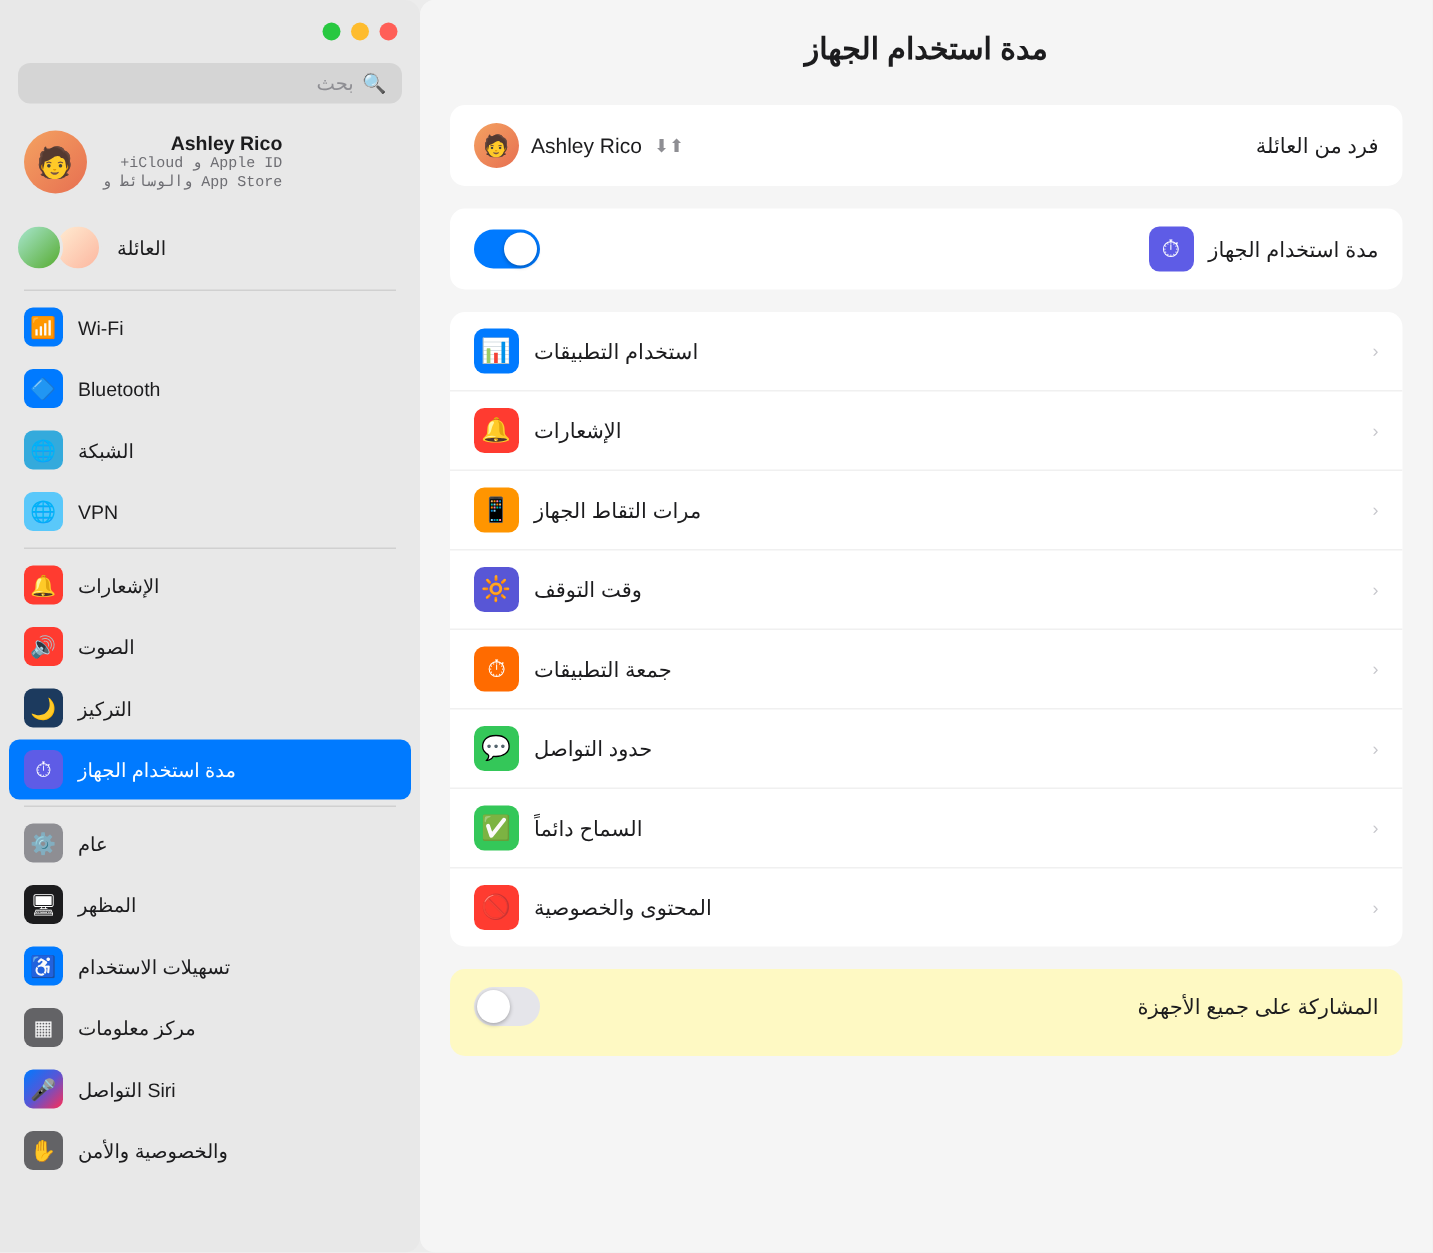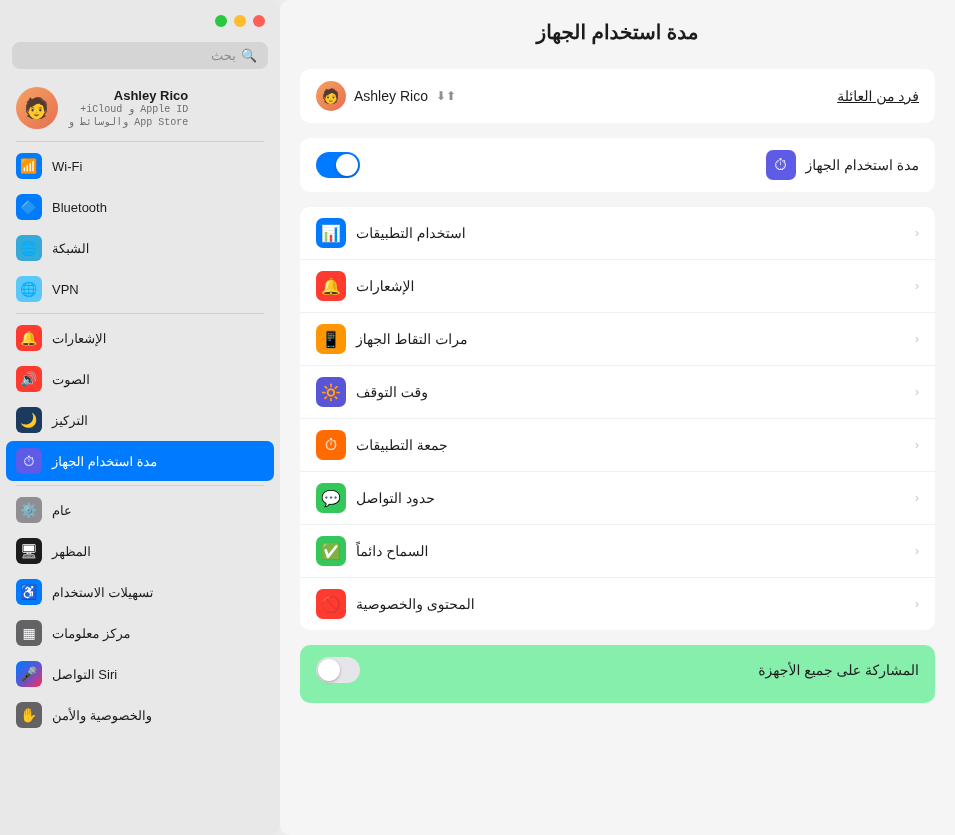--- a/index.html
+++ b/index.html
@@ -50,21 +50,20 @@
       display: flex;
       align-items: center;
       justify-content: space-between;
       direction: rtl;
     }
 
     .family-label {
       font-size: 14px;
       color: #1c1c1e;
       font-weight: 400;
-      text-decoration: underline;
     }
 
     .family-user {
       display: flex;
       align-items: center;
       gap: 8px;
     }
 
     .user-avatar-small {
       width: 30px;
@@ -192,21 +191,21 @@
       color: #1c1c1e;
     }
 
     .chevron-left {
       color: #c7c7cc;
       font-size: 12px;
     }
 
     
     .share-section {
-      background: #86efac;
+      background: #fef9c3;
       border-radius: 10px;
       padding: 12px 16px;
       direction: rtl;
     }
 
     .share-toggle-row {
       display: flex;
       align-items: center;
       justify-content: space-between;
       margin-bottom: 8px;
@@ -434,20 +433,27 @@
       <div class="sidebar-profile-info">
         <div class="sidebar-profile-name">Ashley Rico</div>
         <div class="sidebar-profile-sub">
           <span>Apple ID و iCloud+</span><br>
           <span>App Store والوسائط و</span>
         </div>
       </div>
       <div class="sidebar-avatar">🧑</div>
     </div>
 
+    <div class="sidebar-family">
+      <span class="sidebar-family-label">العائلة</span>
+      <div class="family-avatars">
+        <div class="family-avatar fa2"></div>
+        <div class="family-avatar fa1"></div>
+      </div>
+    </div>
 
     <div class="sidebar-separator"></div>
 
     <div class="sidebar-item">
       <span class="sidebar-item-label">Wi-Fi</span>
       <div class="sidebar-icon si-wifi">📶</div>
     </div>
 
     <div class="sidebar-item">
       <span class="sidebar-item-label">Bluetooth</span>

